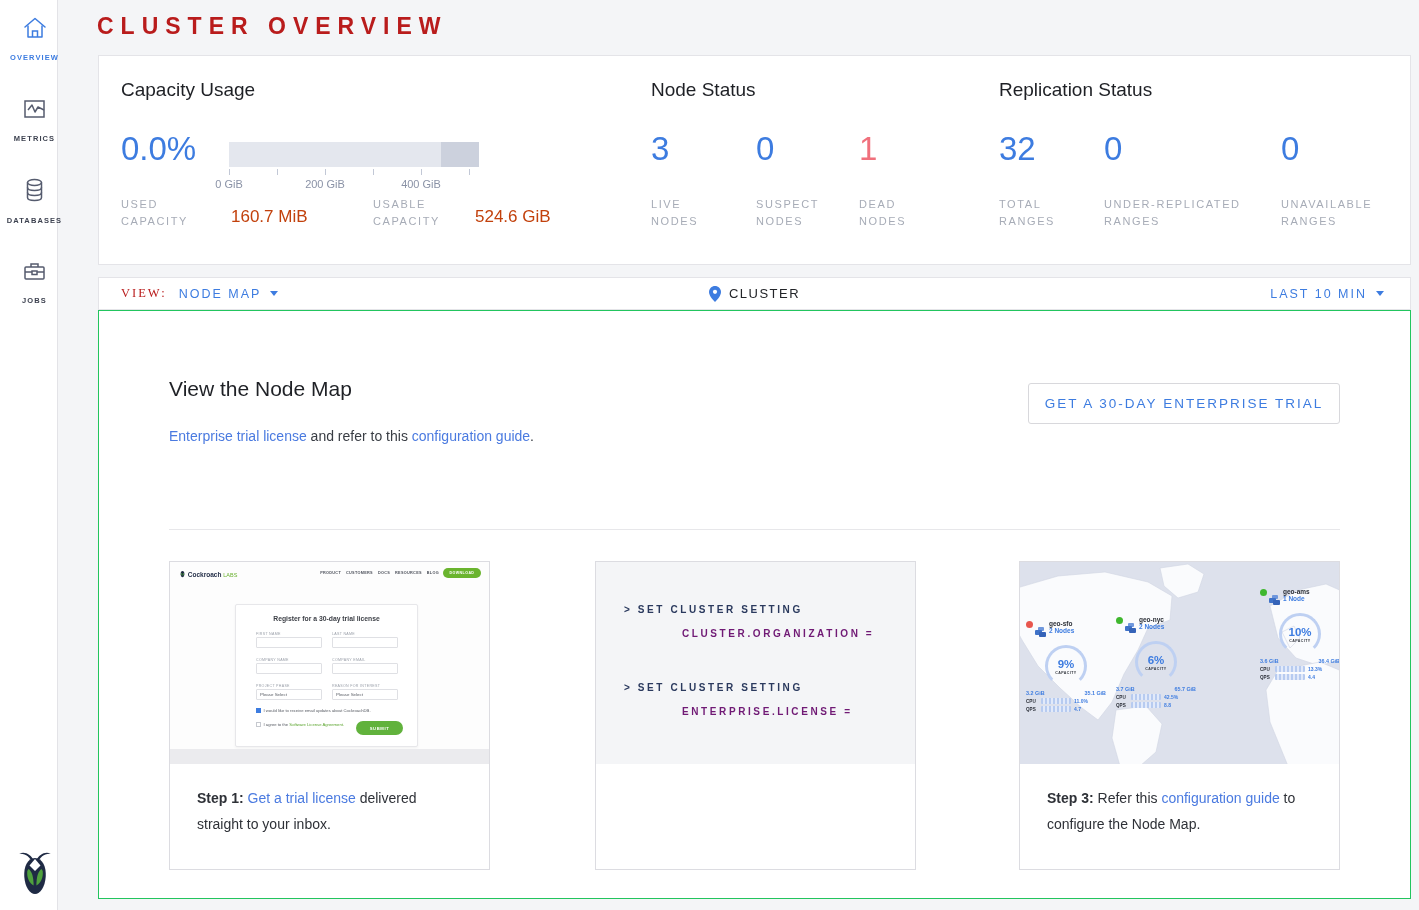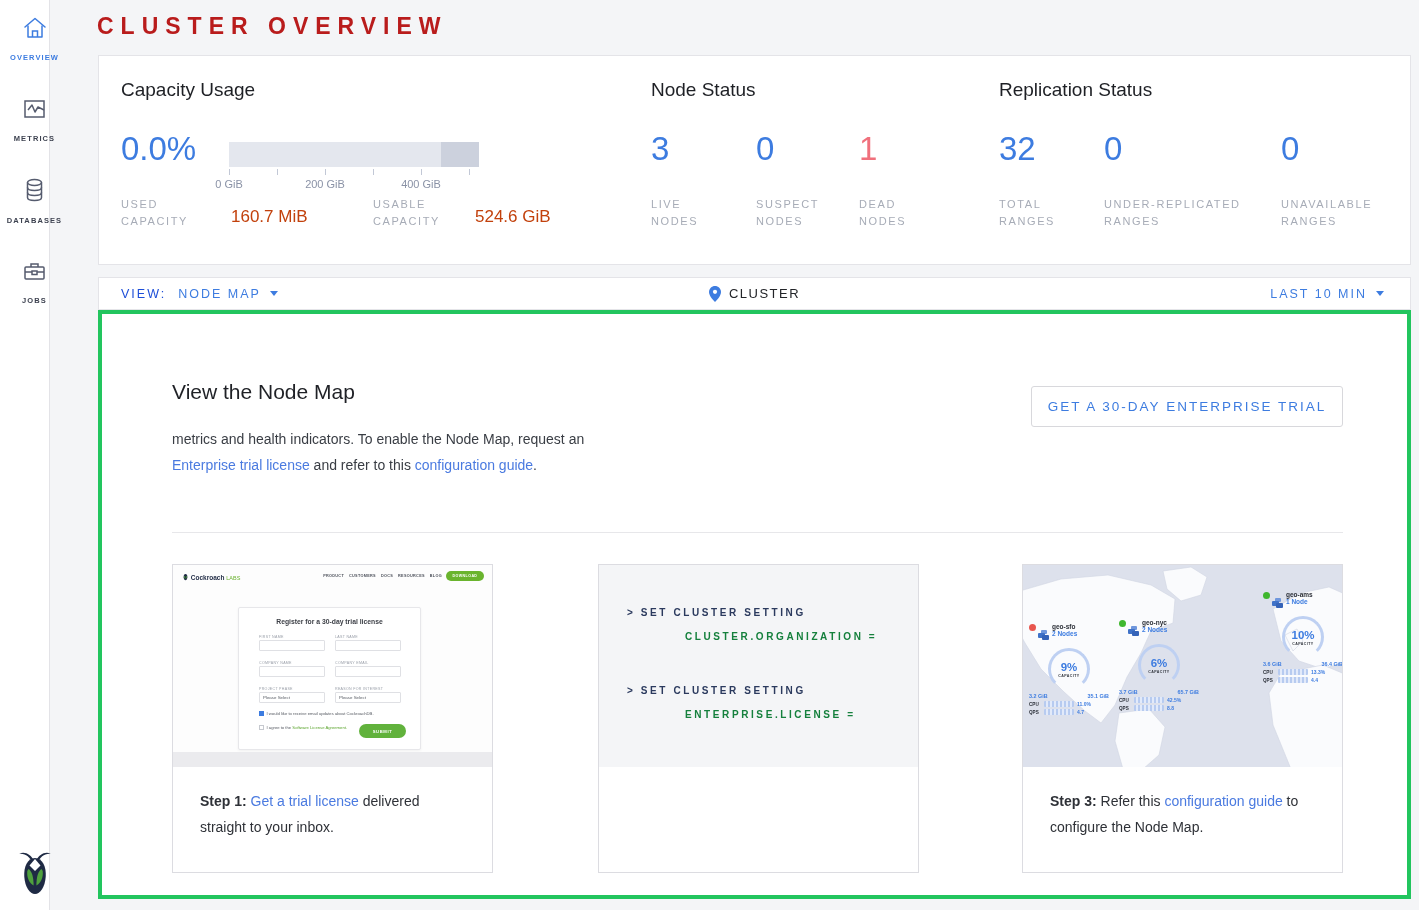--- a/index.html
+++ b/index.html
@@ -1,21 +1,21 @@
 <!DOCTYPE html>
 <html><head>
 <meta charset="utf-8">
 <style>
   * { margin:0; padding:0; box-sizing:border-box; }
   html,body { background:#f4f5f7; }
   .app { position:relative; width:1419px; height:910px; background:#f4f5f7;
          font-family:"Liberation Sans", sans-serif; overflow:hidden; }
 
   
-  .sidebar { position:absolute; left:0; top:0; width:50px; height:910px;
+  .sidebar { position:absolute; left:0; top:0; width:58px; height:910px;
              background:#fff; border-right:1px solid #e3e3e7; }
   .nav-item { position:absolute; left:0; width:69px; text-align:center; cursor:pointer; }
   .nav-item svg { stroke:#555b6e; fill:none; stroke-width:1.5; }
   .nav-item.active svg { stroke:#3d7ce0; }
   .nav-label { display:block; font-size:7.5px; font-weight:bold; letter-spacing:1.1px;
                color:#3d4250; margin-top:7px; }
   .nav-item.active .nav-label { color:#3d7ce0; }
   .side-logo { position:absolute; left:15px; bottom:12px; width:40px; height:50px; }
 
   
@@ -35,34 +35,34 @@
   .stat-value { position:absolute; font-size:33px; color:#3d7ce0; }
   .stat-value.red { color:#f0707c; }
   .stat-label { position:absolute; font-size:11px; letter-spacing:1.6px; color:#a7acb7;
                 line-height:17px; }
   .cap-sub-value { position:absolute; font-size:17px; color:#c2410c; }
 
   
   .view-bar { position:absolute; left:98px; top:277px; width:1313px; height:33px;
               background:#fff; border:1px solid #e4e4e8; display:flex; align-items:center; }
   .vb-left { margin-left:22px; display:flex; align-items:center; font-size:12.5px; letter-spacing:2px; }
-  .vb-view-label { color:#1d4ed8; }
+  .vb-view-label { color:#b91c1c;font-family:Liberation Serif, serif; }
   .vb-view-value { color:#3d7ce0; margin-left:12px; cursor:pointer; }
   .caret { display:inline-block; width:0; height:0; border-left:4.5px solid transparent;
            border-right:4.5px solid transparent; border-top:5.5px solid #3d7ce0;
            margin-left:9px; vertical-align:middle; }
   .vb-center { position:absolute; left:0; right:0; display:flex; justify-content:center;
                align-items:center; font-size:13px; letter-spacing:1.5px; color:#222428; pointer-events:none; }
   .vb-center svg { margin-right:8px; }
   .vb-right { margin-left:auto; margin-right:26px; display:flex; align-items:center;
               font-size:12.5px; letter-spacing:2px; color:#3d7ce0; cursor:pointer; }
 
   
   .content-panel { position:absolute; left:98px; top:310px; width:1313px; height:589px;
-                   background:#fff; border:4px solid #22c55e; }
+                   background:#fff; border:1px solid #22c55e; }
   .nm-heading { position:absolute; left:70px; top:66px; font-size:21px; color:#1f2126; font-weight:500; }
   .nm-para { position:absolute; left:70px; top:112px; font-size:14px; color:#393d44; line-height:26px; }
   .link { color:#4a7ae0; cursor:pointer; }
   .trial-btn { position:absolute; left:929px; top:72px; width:312px; height:41px; background:#fff;
                border:1px solid #d8d8dc; border-radius:3px; color:#3d7ce0; font-size:13.5px;
                letter-spacing:2px; display:flex; align-items:center; justify-content:center;
                cursor:pointer; font-family:"Liberation Sans",sans-serif; }
   .divider { position:absolute; left:70px; top:218px; width:1171px; height:1px; background:#e7e7ea; }
 
   .step-card { position:absolute; top:250px; width:321px; height:309px; background:#fff;
@@ -95,21 +95,21 @@
   .ms-link-green { color:#5aa42c; }
   .ms-submit { position:absolute; left:120px; top:116px; width:47px; height:14px; border-radius:7px;
                background:#61b23c; color:#fff; font-size:4.2px; font-weight:bold; letter-spacing:.6px;
                display:flex; align-items:center; justify-content:center; }
   .ms-footer { position:absolute; left:0; right:0; bottom:0; height:15px; background:#ebebee; }
 
   
   .code-area { position:relative; width:100%; height:100%; background:#f4f5f7;
                font-size:10px; font-weight:bold; letter-spacing:2.6px; }
   .code-line { position:absolute; white-space:nowrap; color:#2b3a5e; }
-  .code-arg { position:absolute; white-space:nowrap; color:#15803d; }
+  .code-arg { position:absolute; white-space:nowrap; color:#701a75; }
 
   
   .map-area { position:relative; width:100%; height:100%; background:#dde1ec; }
   .map-area > svg { position:absolute; left:0; top:0; }
   .nm-widget { position:absolute; width:80px; }
   .nmw-head { display:flex; align-items:flex-start; }
   .dot { width:7px; height:7px; border-radius:50%; flex:none; margin-top:1px; }
   .dot.red { background:#e8564e; } .dot.green { background:#3fb72e; }
   .cubes { margin:3px 3px 0 2px; flex:none; }
   .nmw-name { display:block; font-size:6.5px; font-weight:bold; color:#2b2f37; }
@@ -241,21 +241,20 @@
     </div>
     <div class="vb-right">
       <span>LAST 10 MIN</span>
       <span class="caret"></span>
     </div>
   </div>
 
   <div class="content-panel">
     <div class="nm-heading">View the Node Map</div>
     <div class="nm-para">
-      <span style="display:block">metrics and health indicators. To enable the Node Map, request an</span>
       <span style="display:block"><span class="link">Enterprise trial license</span><span> and refer to this </span><span class="link">configuration guide</span><span>.</span></span>
     </div>
     <button class="trial-btn">GET A 30-DAY ENTERPRISE TRIAL</button>
     <div class="divider"></div>
 
     <div class="step-card" style="left:70px">
       <div class="card-media">
         <div class="mini-site">
           <div class="ms-header">
             <span class="ms-brand"><svg width="7" height="9" viewBox="0 0 40 50" style="vertical-align:-1px">

